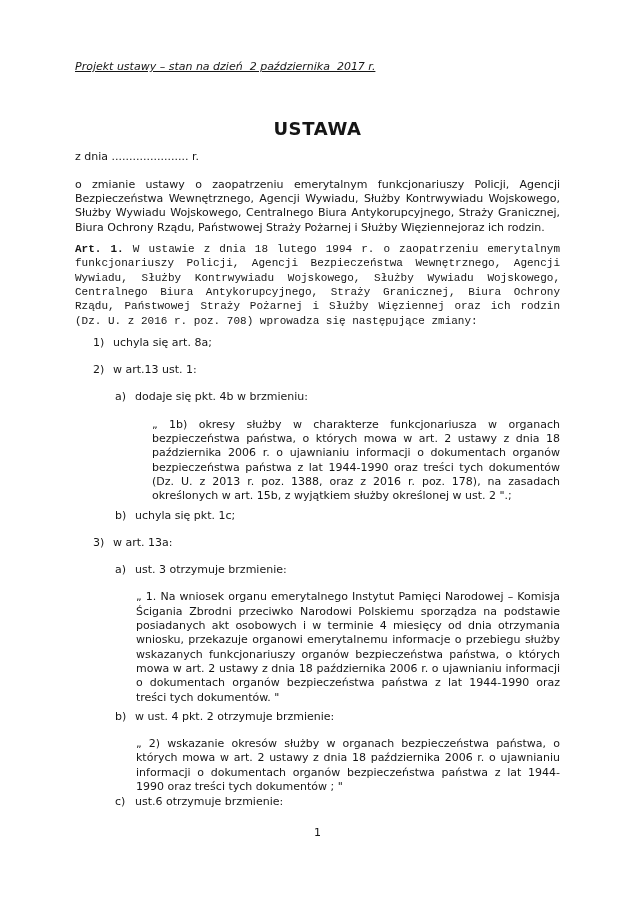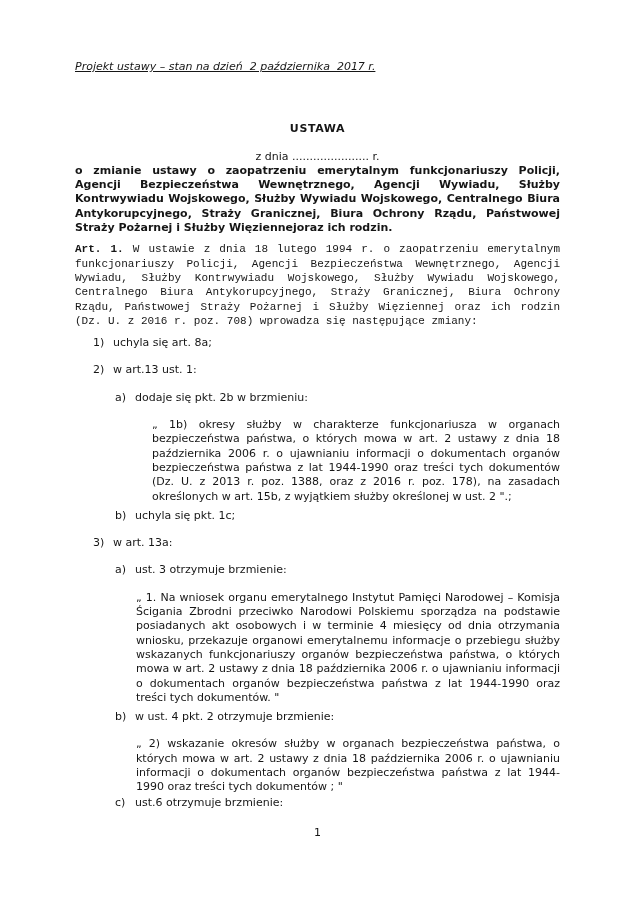--- a/index.html
+++ b/index.html
@@ -26,29 +26,29 @@
   }
   .header-note {
     font-style: italic;
     text-decoration: underline;
     white-space: pre-wrap;
   }
   .title {
     margin-top: 48px;
     text-align: center;
     font-weight: bold;
-    font-size: 11px;
+    font-size: 18px;
     letter-spacing: 0.6px;
   }
   .date-line {
     margin-top: 13px;
-    text-align: center;
   }
   .subject {
-    font-weight: bold;
+    margin-top: 14px;
+    font-weight: normal;
     text-align: justify;
   }
   .article {
     margin: 7px 0 0 0;
     text-align: justify;
     font-family: Liberation Mono, monospace;
   }
   .li {
     display: flex;
     margin-top: 13px;
@@ -96,21 +96,21 @@
     <span class="txt">uchyla się art. 8a;</span>
   </div>
 
   <div class="li l1">
     <span class="marker">2)</span>
     <span class="txt">w art.13 ust. 1:</span>
   </div>
 
   <div class="li l2">
     <span class="marker">a)</span>
-    <span class="txt">dodaje się pkt. 2b w brzmieniu:</span>
+    <span class="txt">dodaje się pkt. 4b w brzmieniu:</span>
   </div>
 
   <div class="quote deep">„ 1b) okresy służby w charakterze funkcjonariusza w organach bezpieczeństwa państwa, o których mowa w art. 2 ustawy z dnia 18 października 2006 r. o ujawnianiu informacji o dokumentach organów bezpieczeństwa państwa z lat 1944-1990 oraz treści tych dokumentów (Dz. U. z 2013 r. poz. 1388, oraz z 2016 r. poz. 178), na zasadach określonych w art. 15b, z wyjątkiem służby określonej w ust. 2 ".;</div>
 
   <div class="li l2 after-quote">
     <span class="marker">b)</span>
     <span class="txt">uchyla się pkt. 1c;</span>
   </div>
 
   <div class="li l1">

